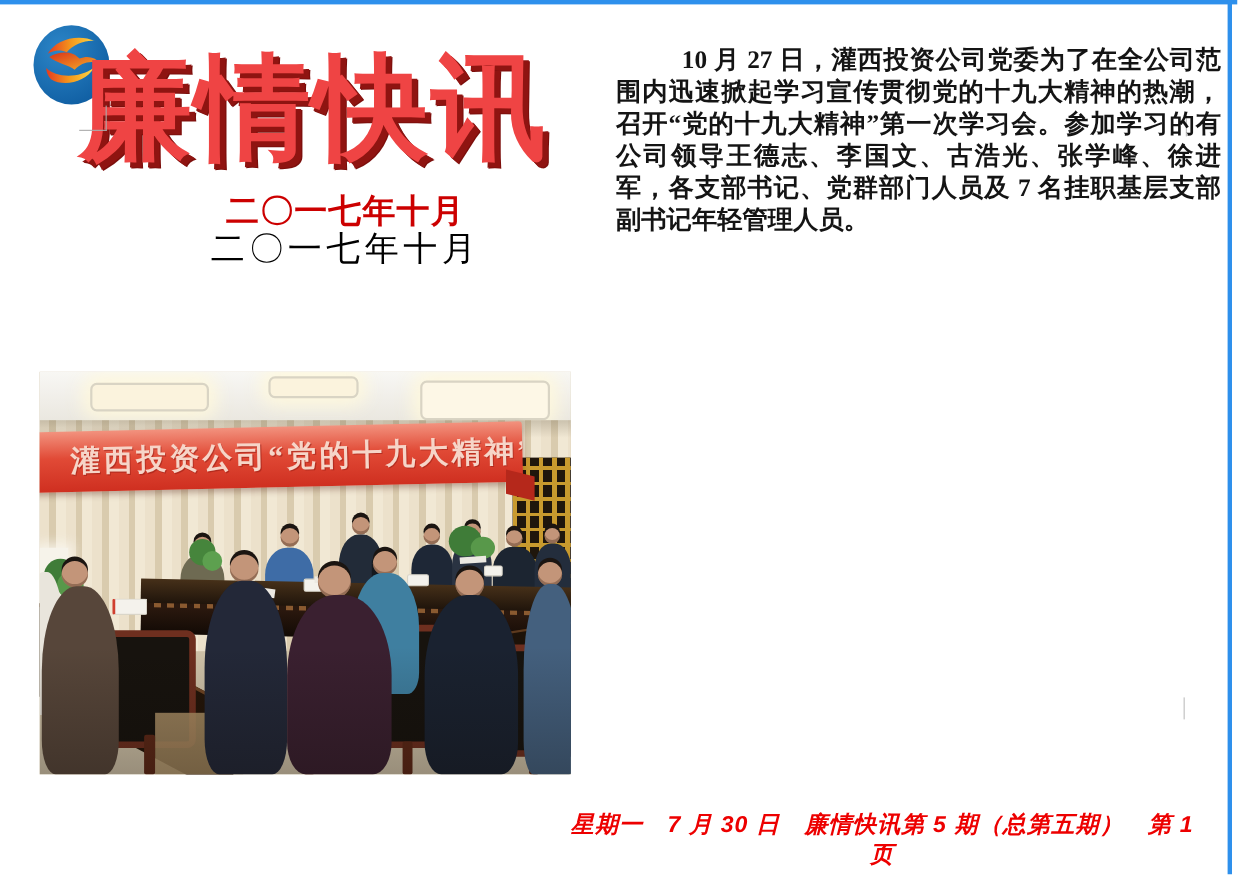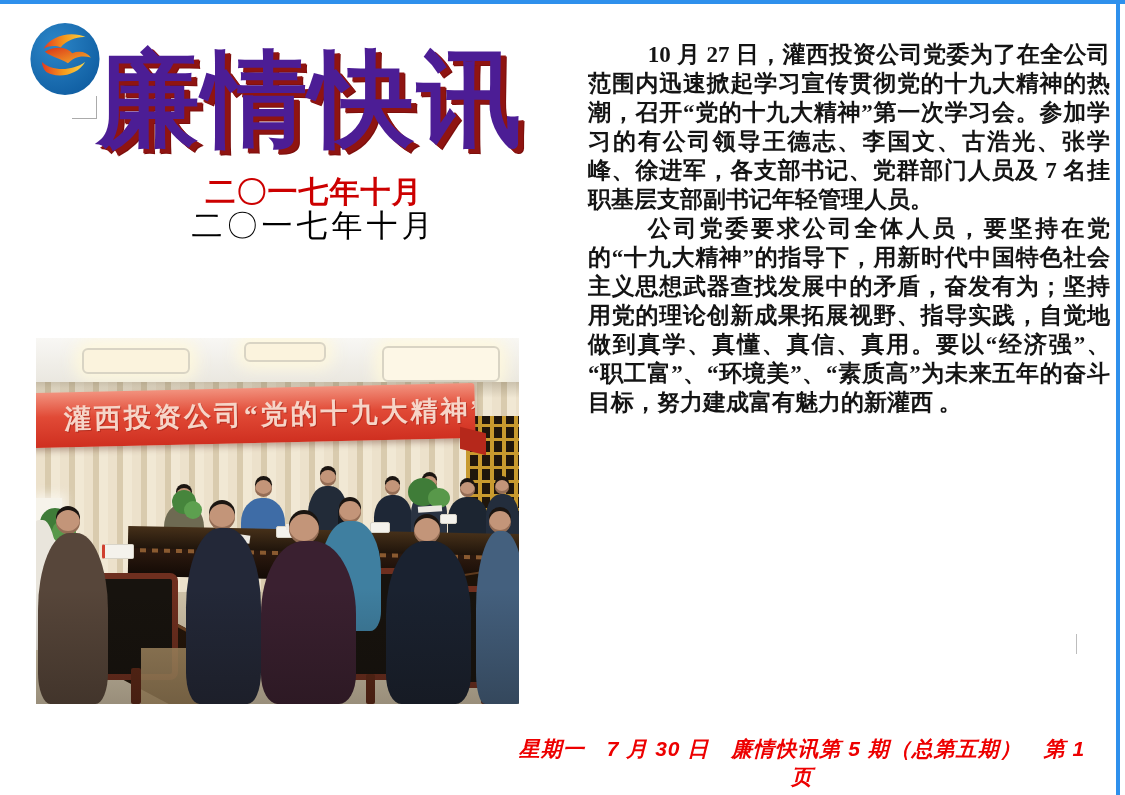--- a/index.html
+++ b/index.html
@@ -7,23 +7,23 @@
     width:1125px;height:795px;background:#ffffff;overflow:hidden;position:relative;
     font-family:"Liberation Serif","DejaVu Serif",serif;
   }
   .abs{position:absolute;}
   
   .border-top{left:0;top:0;width:1125px;height:4px;background:#2E90EC;}
   .border-right{left:1116px;top:0;width:4px;height:795px;background:#2E90EC;}
 
   
   .mast-title{
-    left:96px;top:42px;width:452px;
+    left:71px;top:42px;width:452px;
     font-size:104px;line-height:1.12;font-weight:900;letter-spacing:3px;
-    color:#4c1d95;
+    color:#ef4444;
     text-shadow:5px 4px 0 #8F1411,6px 5px 0 #7C0F0C;
     white-space:nowrap;
   }
   .mast-sub{
     left:88px;top:172px;width:452px;text-align:center;
     font-size:30px;font-weight:bold;color:#CC0000;letter-spacing:1px;
   }
   .mast-date{
     left:88px;top:205px;width:452px;text-align:center;
     font-size:31px;color:#000;letter-spacing:4px;
@@ -77,21 +77,21 @@
   .chairpost{background:#5d2817;border-radius:2px;}
   .floor{left:105px;top:310px;width:80px;height:56px;background:#b09468;opacity:.85;}
   .ph-dim{left:0;top:250px;width:483px;height:116px;background:linear-gradient(180deg,rgba(20,14,8,0),rgba(12,8,5,.28));}
 
   
   .article{left:560px;top:0;width:550px;}
   .article h1{
     margin:0;padding-top:28px;padding-bottom:0;
     font-size:33px;font-weight:bold;color:#000;text-align:center;letter-spacing:.5px;
   }
-  .article .body{margin-top:40px;margin-left:28px;}
+  .article .body{margin-top:40px;}
   .article p{
     margin:0;font-size:23px;line-height:29px;font-weight:bold;color:#141414;
     text-align:justify;text-indent:2.6em;
   }
   
   .footer{
     left:512px;top:735px;width:580px;text-align:center;
     font-size:21px;font-weight:bold;font-style:italic;color:#ED0000;letter-spacing:1px;
     font-family:"Liberation Sans","DejaVu Sans",sans-serif;
   }
@@ -206,17 +206,16 @@
   <div class="abs fig" style="left:350px;top:203px;width:85px;height:163px;background:#1a2230;"></div>
   <div class="abs head" style="left:453px;top:173px;width:22px;height:22px;"></div>
   <div class="abs fig" style="left:440px;top:193px;width:50px;height:173px;background:#44607e;"></div>
 
   <div class="abs ph-dim"></div>
 </div>
 
 <div class="abs article">
   <div class="body">
     <p>10 月 27 日，灌西投资公司党委为了在全公司范围内迅速掀起学习宣传贯彻党的十九大精神的热潮，召开“党的十九大精神”第一次学习会。参加学习的有公司领导王德志、李国文、古浩光、张学峰、徐进军，各支部书记、党群部门人员及 7 名挂职基层支部副书记年轻管理人员。</p>
-    <p>公司党委要求公司全体人员，要坚持在党的“十九大精神”的指导下，用新时代中国特色社会主义思想武器查找发展中的矛盾，奋发有为；坚持用党的理论创新成果拓展视野、指导实践，自觉地做到真学、真懂、真信、真用。要以“经济强”、 “职工富”、“环境美”、“素质高”为未来五年的奋斗目标，努力建成富有魅力的新灌西 。</p>
   </div>
 </div>
 
 <div class="abs footer">星期一　7 月 30 日　廉情快讯第 5 期（总第五期）　第 1 页</div>
 
 </body></html>

